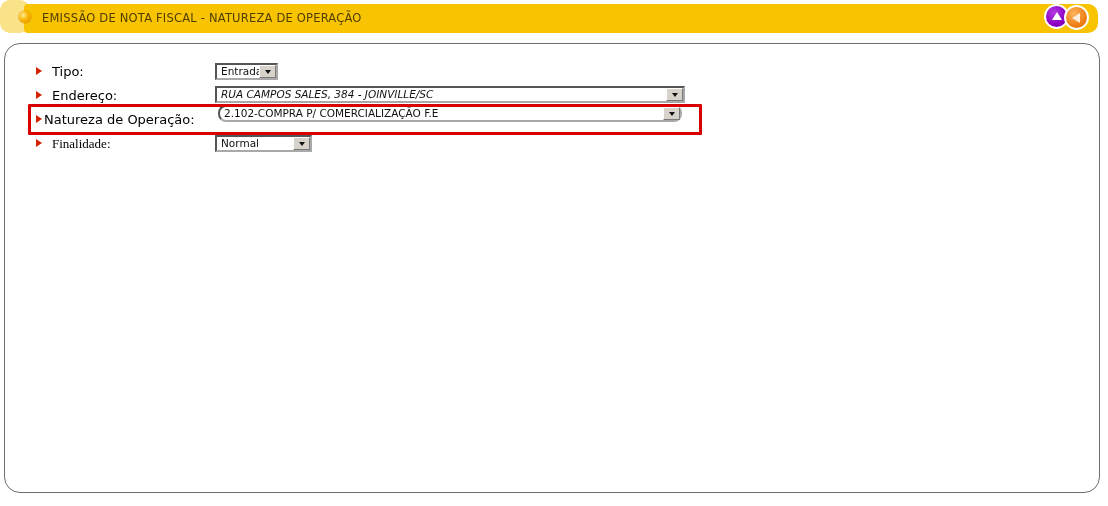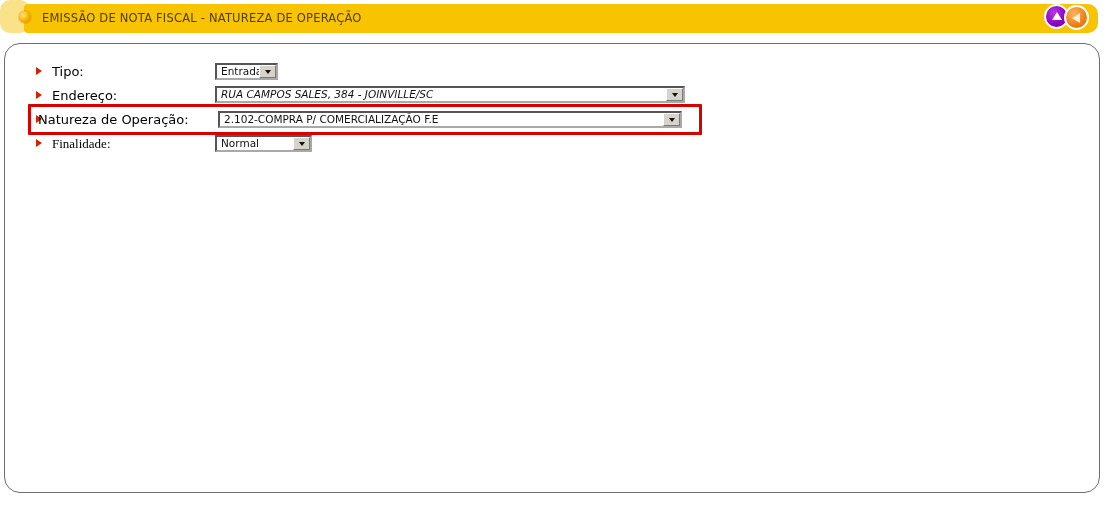--- a/index.html
+++ b/index.html
@@ -85,26 +85,26 @@
   }
 
   
   #bullet-tipo      { left: 36px; top: 67px; }
   #bullet-endereco  { left: 36px; top: 91px; }
   #bullet-natureza  { left: 36px; top: 115px; }
   #bullet-finalidade{ left: 36px; top: 139px; }
 
   #label-tipo       { left: 52px; top: 63px; }
   #label-endereco   { left: 52px; top: 87px; }
-  #label-natureza   { left: 38px; top: 111px; }
+  #label-natureza   { left: 44px; top: 111px; }
   #label-finalidade { left: 52px; top: 135px; font-family: Liberation Serif, serif; }
 
   #select-tipo       { left: 215px; top: 63px;  width: 63px;  }
   #select-endereco   { left: 215px; top: 86px;  width: 470px; font-style: italic; }
-  #select-natureza   { left: 218px; top: 111px; width: 464px; }
+  #select-natureza   { left: 218px; top: 105px; width: 464px; border-radius: 8px; }
   #select-finalidade { left: 215px; top: 135px; width: 97px;  }
 
   .highlight-box {
     position: absolute; left: 28px; top: 104px; width: 668px; height: 25px;
     border: 3px solid #d90000; border-radius: 1px;
     pointer-events: none; z-index: 6;
   }
 </style>
 </head>
 <body>

